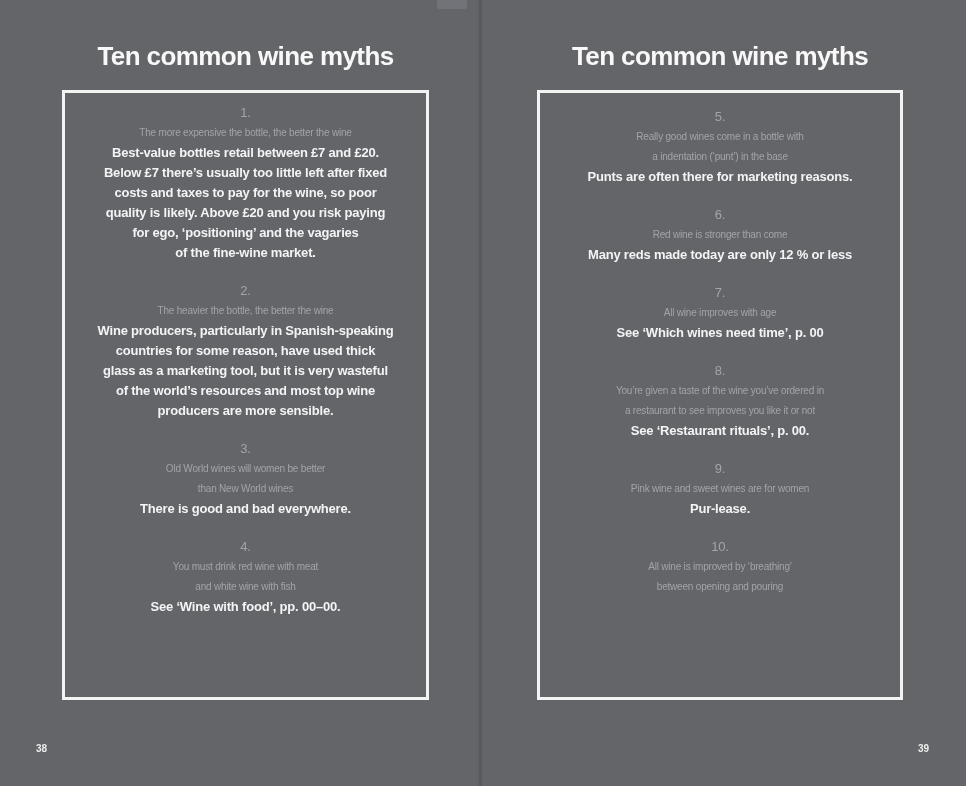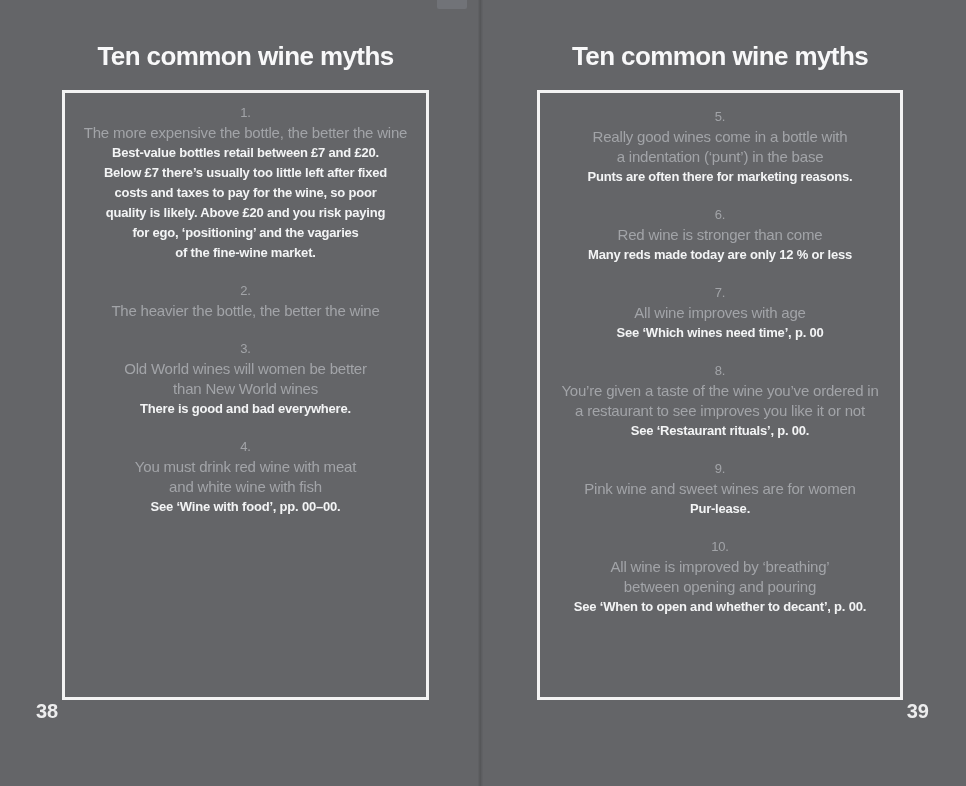--- a/index.html
+++ b/index.html
@@ -39,30 +39,30 @@
     border:3px solid #f3f3f3;
     box-sizing:border-box;
   }
   .page-left  .myth-box { left:62px; width:367px; padding-top:10px; }
   .page-right .myth-box { left:54px; width:366px; padding-top:14px; }
   .myth { margin:0 4px 18px 4px; text-align:center; }
   .myth-number {
     color:#a2a4a8; font-size:13px; line-height:20px; letter-spacing:-0.2px;
   }
   .myth-statement {
-    color:#a2a4a8; font-size:15px; line-height:20px;
+    color:#a2a4a8; font-size:10px; line-height:20px;
     letter-spacing:-0.2px; white-space:pre-line;
   }
   .myth-verdict {
     color:#f3f4f5; font-weight:bold; font-size:13px; line-height:20px;
     letter-spacing:-0.2px; white-space:pre-line;
   }
   .page-number {
-    position:absolute; top:702px;
-    font-size:20px; line-height:18px;
+    position:absolute; top:740px;
+    font-size:10px; line-height:18px;
     font-weight:bold; color:#ededee;
   }
   .pn-left  { left:36px; }
   .pn-right { right:37px; text-align:right; }
 </style>
 </head>
 <body>
 
 <div class="canvas">
   <div class="top-tab"></div>
@@ -76,20 +76,25 @@
         <div class="myth-verdict">Best-value bottles retail between £7 and £20.
 Below £7 there’s usually too little left after fixed
 costs and taxes to pay for the wine, so poor
 quality is likely. Above £20 and you risk paying
 for ego, ‘positioning’ and the vagaries
 of the fine-wine market.</div>
       </div>
       <div class="myth">
         <div class="myth-number">2.</div>
         <div class="myth-statement">The heavier the bottle, the better the wine</div>
+        <div class="myth-verdict">Wine producers, particularly in Spanish-speaking
+countries for some reason, have used thick
+glass as a marketing tool, but it is very wasteful
+of the world’s resources and most top wine
+producers are more sensible.</div>
       </div>
       <div class="myth">
         <div class="myth-number">3.</div>
         <div class="myth-statement">Old World wines will women be better
 than New World wines</div>
         <div class="myth-verdict">There is good and bad everywhere.</div>
       </div>
       <div class="myth">
         <div class="myth-number">4.</div>
         <div class="myth-statement">You must drink red wine with meat
@@ -127,20 +132,19 @@
       </div>
       <div class="myth">
         <div class="myth-number">9.</div>
         <div class="myth-statement">Pink wine and sweet wines are for women</div>
         <div class="myth-verdict">Pur-lease.</div>
       </div>
       <div class="myth">
         <div class="myth-number">10.</div>
         <div class="myth-statement">All wine is improved by ‘breathing’
 between opening and pouring</div>
-        <div class="myth-verdict">See ‘When to open and whether to decant’, p. 00.</div>
       </div>
     </div>
     <div class="page-number pn-right">39</div>
   </div>
 
   <div class="spine"></div>
 </div>
 
 </body></html>

